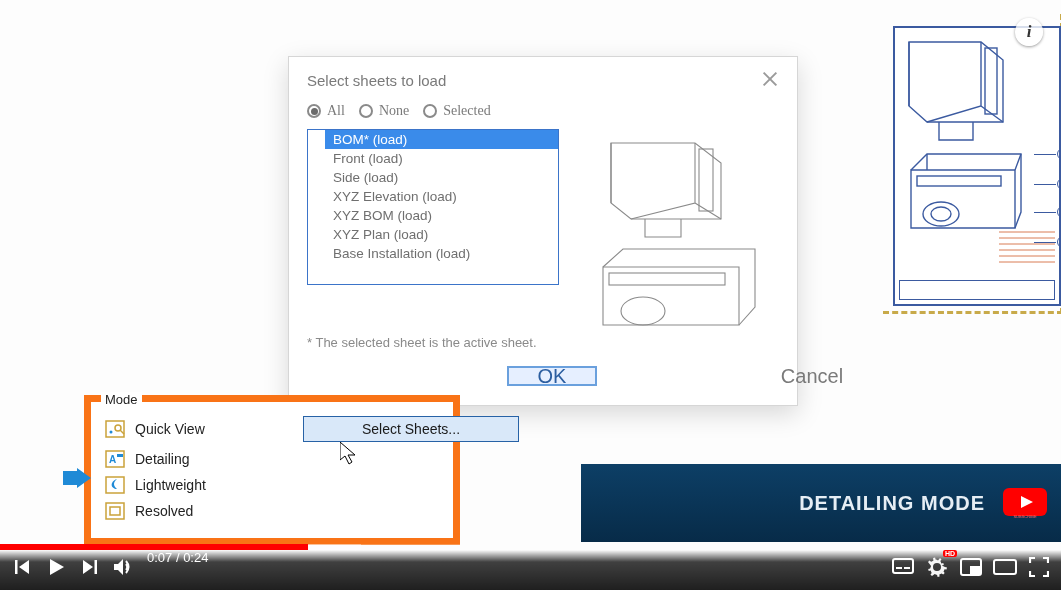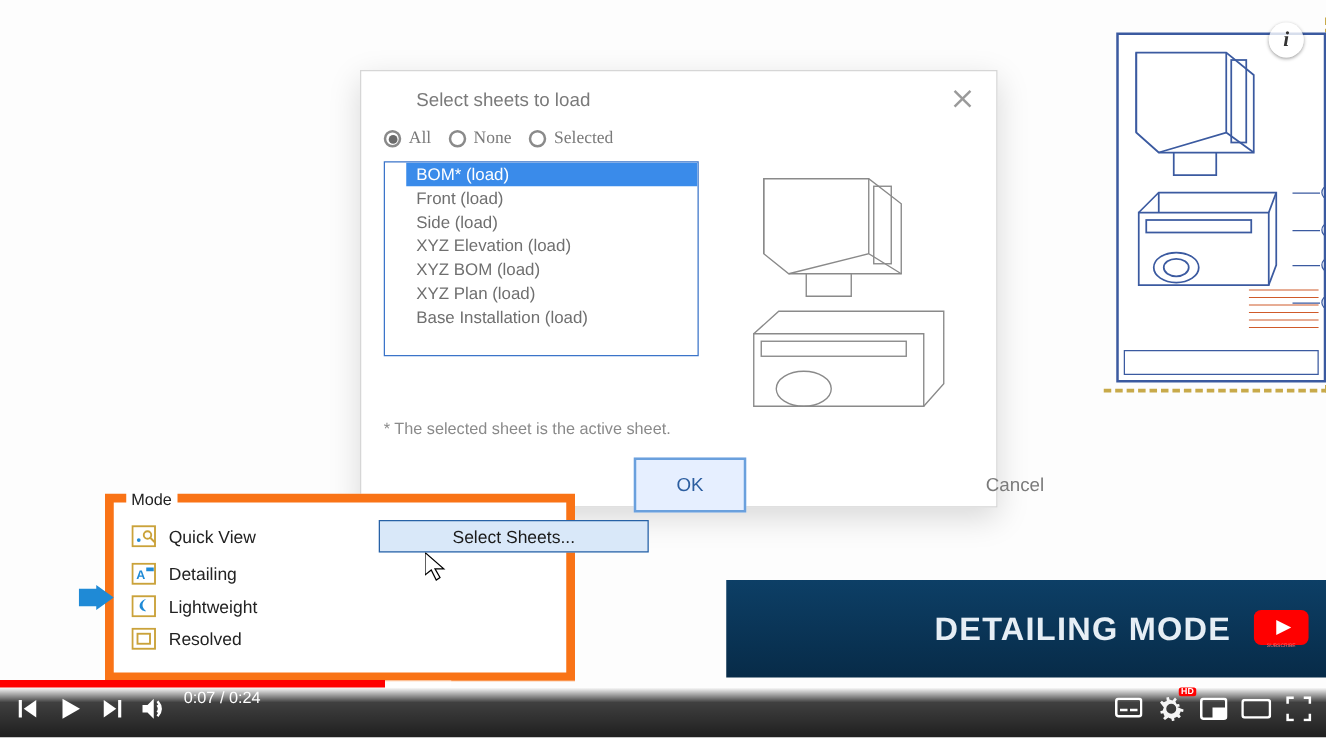--- a/index.html
+++ b/index.html
@@ -24,36 +24,36 @@
     box-shadow:0 1px 3px rgba(0,0,0,.4); z-index:60;
   }
   .info-circle span{ font-family:Georgia,serif; font-weight:bold; font-style:italic; color:#333; font-size:17px;}
 
   
   .dialog {
     position: absolute; left: 288px; top: 56px; width: 510px; height: 350px;
     background: #fff; border: 1px solid #d6d6d6; box-shadow: 0 8px 24px rgba(0,0,0,.15);
     padding: 14px 18px 16px; z-index:20;
   }
-  .dialog .titlebar { display:flex; justify-content:space-between; align-items:center; color:#7a7a7a; font-size:15px; margin-bottom:14px;margin-left:26px;}
+  .dialog .titlebar { display:flex; justify-content:space-between; align-items:center; color:#7a7a7a; font-size:15px; margin-bottom:14px;}
   .dialog .closex { width:18px; height:18px; position:relative; cursor:pointer;}
   .dialog .closex::before,.dialog .closex::after{content:"";position:absolute;left:8px;top:-1px;width:2px;height:18px;background:#9a9a9a;}
   .dialog .closex::before{transform:rotate(45deg);} .dialog .closex::after{transform:rotate(-45deg);}
   .dialog .radios{ display:flex; gap:14px; align-items:center; margin-bottom:10px; color:#7a7a7a; font-size:14px;}
   .dialog .radio{ display:flex; align-items:center; gap:6px; cursor:pointer;font-family:Liberation Serif, serif;}
   .dialog .rdot{ width:14px; height:14px; border:2px solid #8a8a8a; border-radius:50%; display:inline-flex; align-items:center; justify-content:center;}
   .dialog .rdot.sel::after{content:"";width:7px;height:7px;background:#6b6b6b;border-radius:50%;}
   .dialog-body{ display:flex; gap:16px; }
   .dialog .listbox{ width:252px; height:156px; border:1px solid #3b74c9; background:#fff; font-size:13.5px; color:#6f6f6f; overflow:hidden;padding-left:17px;}
   .dialog .listbox .item{ padding:2px 8px; white-space:nowrap;}
   .dialog .listbox .item.sel{ background:#3a8bea; color:#fff;}
   .dialog .preview{ flex:1; height:206px; position:relative;}
   .dialog .footnote{ font-size:13px; color:#8a8a8a; }
   .dialog .btnrow{ display:flex; gap:200px; margin-top:16px; }
-  .dialog .btn{ width:90px; height:44px; border:1px solid #b7c9e6; background:#eef5fd; color:#4a6b9c; font-size:15px; display:flex; align-items:center; justify-content:center; cursor:pointer;}
+  .dialog .btn{ width:90px; height:20px; border:1px solid #b7c9e6; background:#eef5fd; color:#4a6b9c; font-size:20px; display:flex; align-items:center; justify-content:center; cursor:pointer;}
   .dialog .btn.primary{ background:#e6efff; border:2px solid #6aa0dd; color:#2c5ea0;}
   .dialog .btn.sec{ background:transparent; border:none; color:#7a7a7a;}
 
   
   .mode-panel{
     position:absolute; left:84px; top:395px; width:376px; height:150px;
     border:7px solid #f97316; padding:10px 14px 8px; background:#fff; z-index:25;
   }
   .mode-panel .legend{ position:absolute; top:-10px; left:10px; background:#fff; padding:0 4px; font-size:13px; color:#222;}
   .mode-rows{ display:grid; grid-template-columns: 190px 216px; column-gap:8px; row-gap:8px; margin-top:4px;}
@@ -64,21 +64,21 @@
     display:flex; align-items:center; justify-content:center; font-size:14px; color:#1a1a1a; cursor:pointer;
   }
   .arrow-blue{ position:absolute; left:-28px; top:66px; width:28px; height:20px; }
 
   
   .banner{
     position:absolute; right:0; bottom:48px; width:480px; height:78px;
     background:linear-gradient(180deg,#0d3f66,#072b48);
     display:flex; align-items:center; justify-content:flex-end; gap:18px; padding-right:14px; z-index:22;
   }
-  .banner .txt{ font-family:"Arial Narrow",Arial,sans-serif; font-weight:700; font-stretch:condensed; letter-spacing:1px; color:#e6eef5; font-size:26px;}
+  .banner .txt{ font-family:"Arial Narrow",Arial,sans-serif; font-weight:700; font-stretch:condensed; letter-spacing:1px; color:#e6eef5; font-size:20px;}
   .banner .yt{ width:44px; height:30px; }
 
   
   .cursor{ position:absolute; left:340px; top:442px; z-index:40;}
 
   
   .progress-container{ position:absolute; left:0; right:0; bottom:40px; height:6px; z-index:35;}
   .progress-track{ position:absolute; inset:0; background:rgba(255,255,255,.25);}
   .progress-buffer{ position:absolute; left:0; top:0; bottom:0; width:34%; background:rgba(255,255,255,.4);}
   .progress-play{ position:absolute; left:0; top:0; bottom:0; width:29%; background:#ff0000;}

